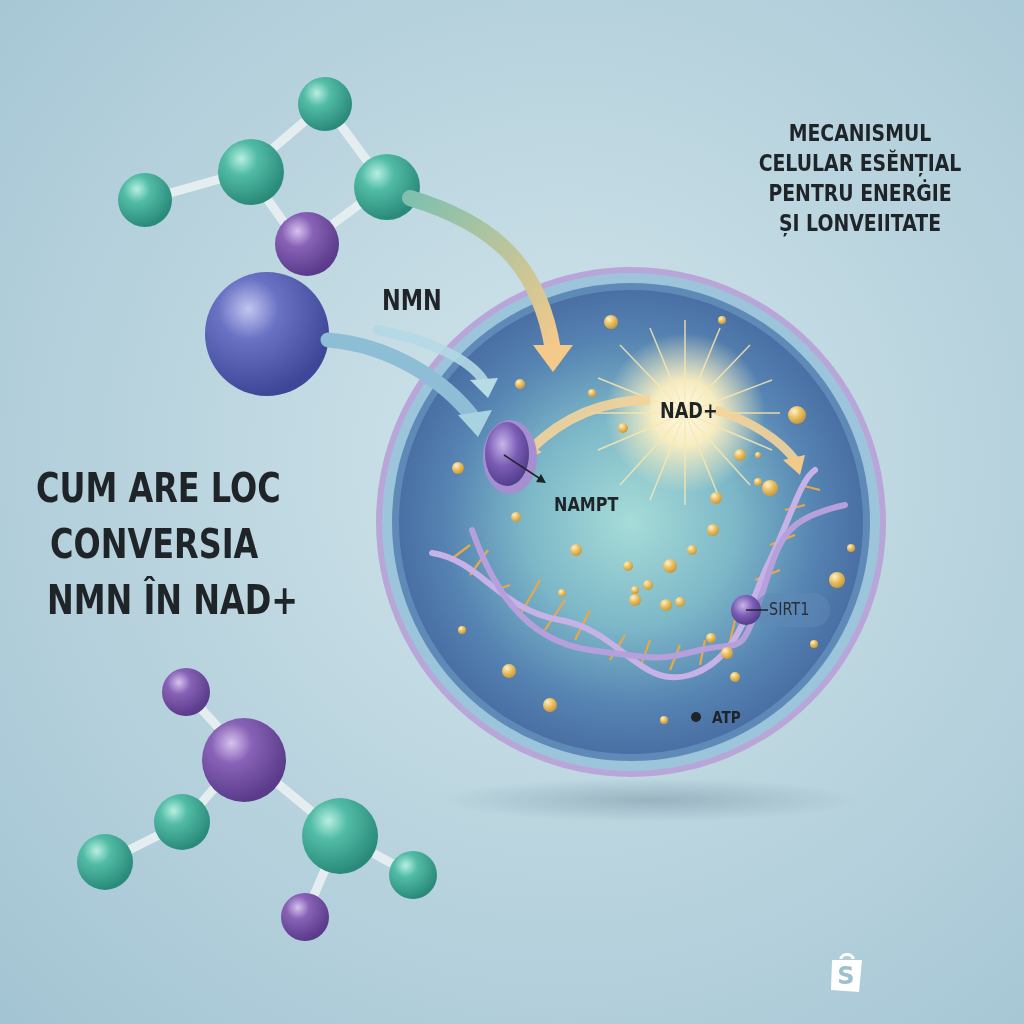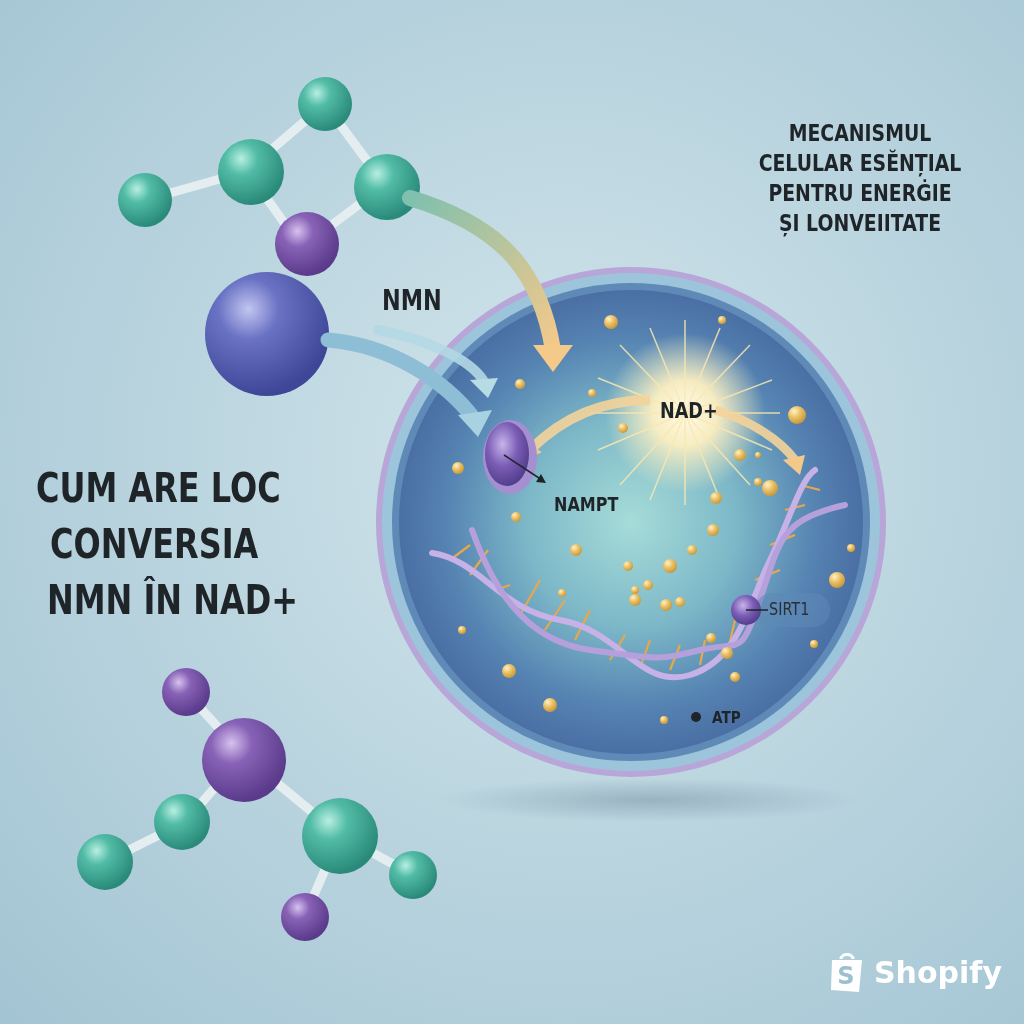--- a/index.html
+++ b/index.html
@@ -248,14 +248,13 @@
 <div class="label" style="left:554px;top:492px;font-size:20px;transform:scaleX(0.8);">NAMPT</div>
 <div class="label" style="left:769px;top:598px;font-size:18px;font-weight:normal;color:#2a2f36;transform:scaleX(0.8);">SIRT1</div>
 <div class="label" style="left:712px;top:708px;font-size:16px;transform:scaleX(0.85);">ATP</div>
 
 <div class="shopify">
   <svg width="38" height="44" viewBox="0 0 38 44">
     <path d="M13 9 C13 3, 25 3, 25 9" stroke="#fff" stroke-width="3" fill="none"></path>
     <path d="M4 10 L34 10 L31 42 L3 40 Z" fill="#fff"></path>
     <text x="18" y="34" text-anchor="middle" font-family="DejaVu Sans, sans-serif" font-weight="bold" font-size="24" fill="#9cc0d0">S</text>
   </svg>
-  <span>Shopify</span>
 </div>
 
 </body></html>

